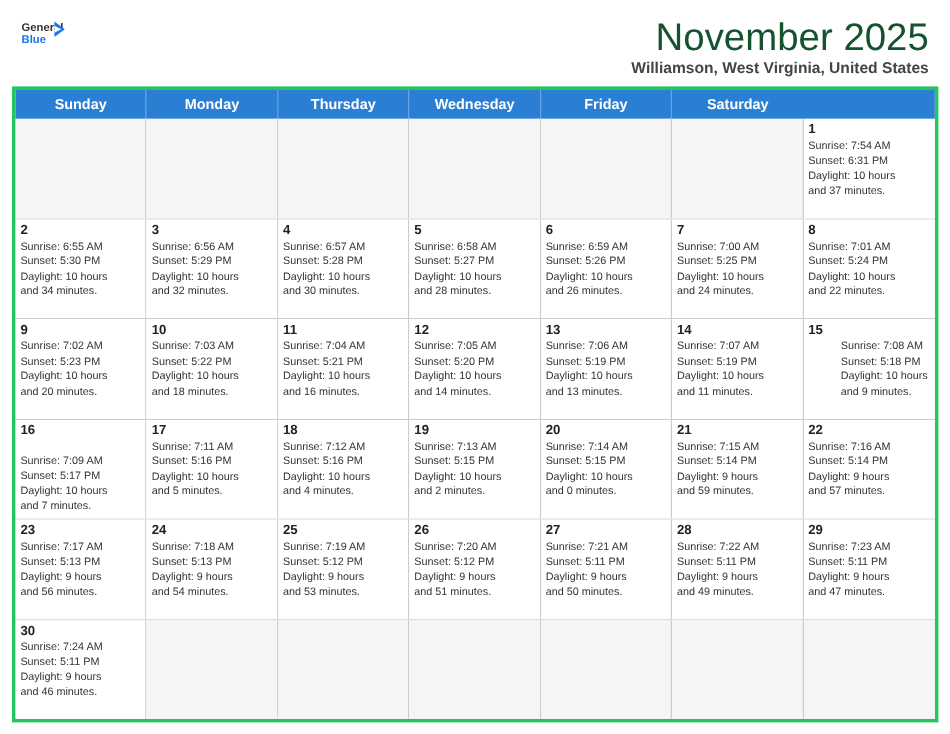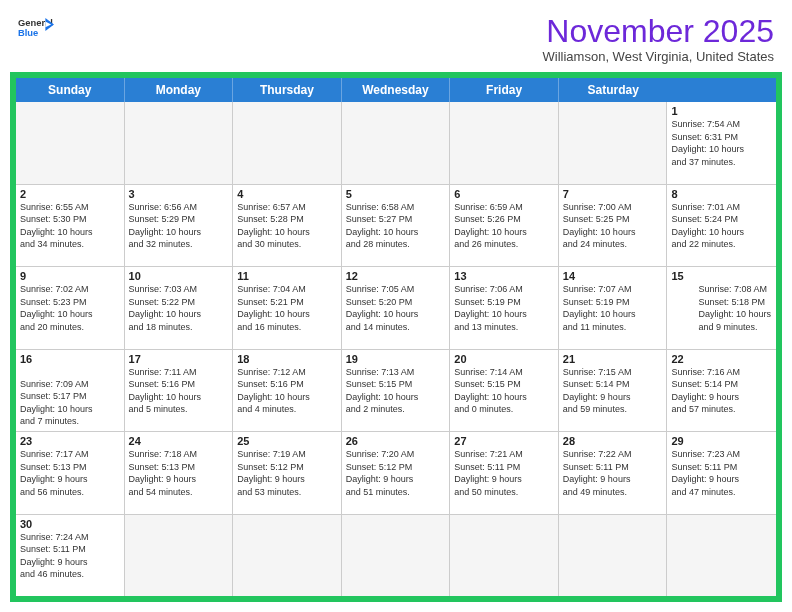--- a/index.html
+++ b/index.html
@@ -31,32 +31,33 @@
     .logo-icon {
       width: 36px;
       height: 28px;
     }
     .title-block {
       text-align: right;
     }
     .month-title {
       font-size: 32px;
       font-weight: normal;
-      color: #6d28d9;
+      color: #14532d;
       line-height: 1.1;
     }
     .location {
       font-size: 13px;
       color: #444;
+      font-weight: bold;
     }
     .calendar {
       flex: 1;
       display: flex;
       flex-direction: column;
-      border: 6px solid #22c55e;
+      border: 3px solid #22c55e;
       margin: 0 10px 10px 10px;
     }
     .day-headers {
       display: grid;
       grid-template-columns: repeat(7, 1fr);
       background: #2a7fd4;
     }
     .day-header {
       color: #fff;
       font-size: 12px;

